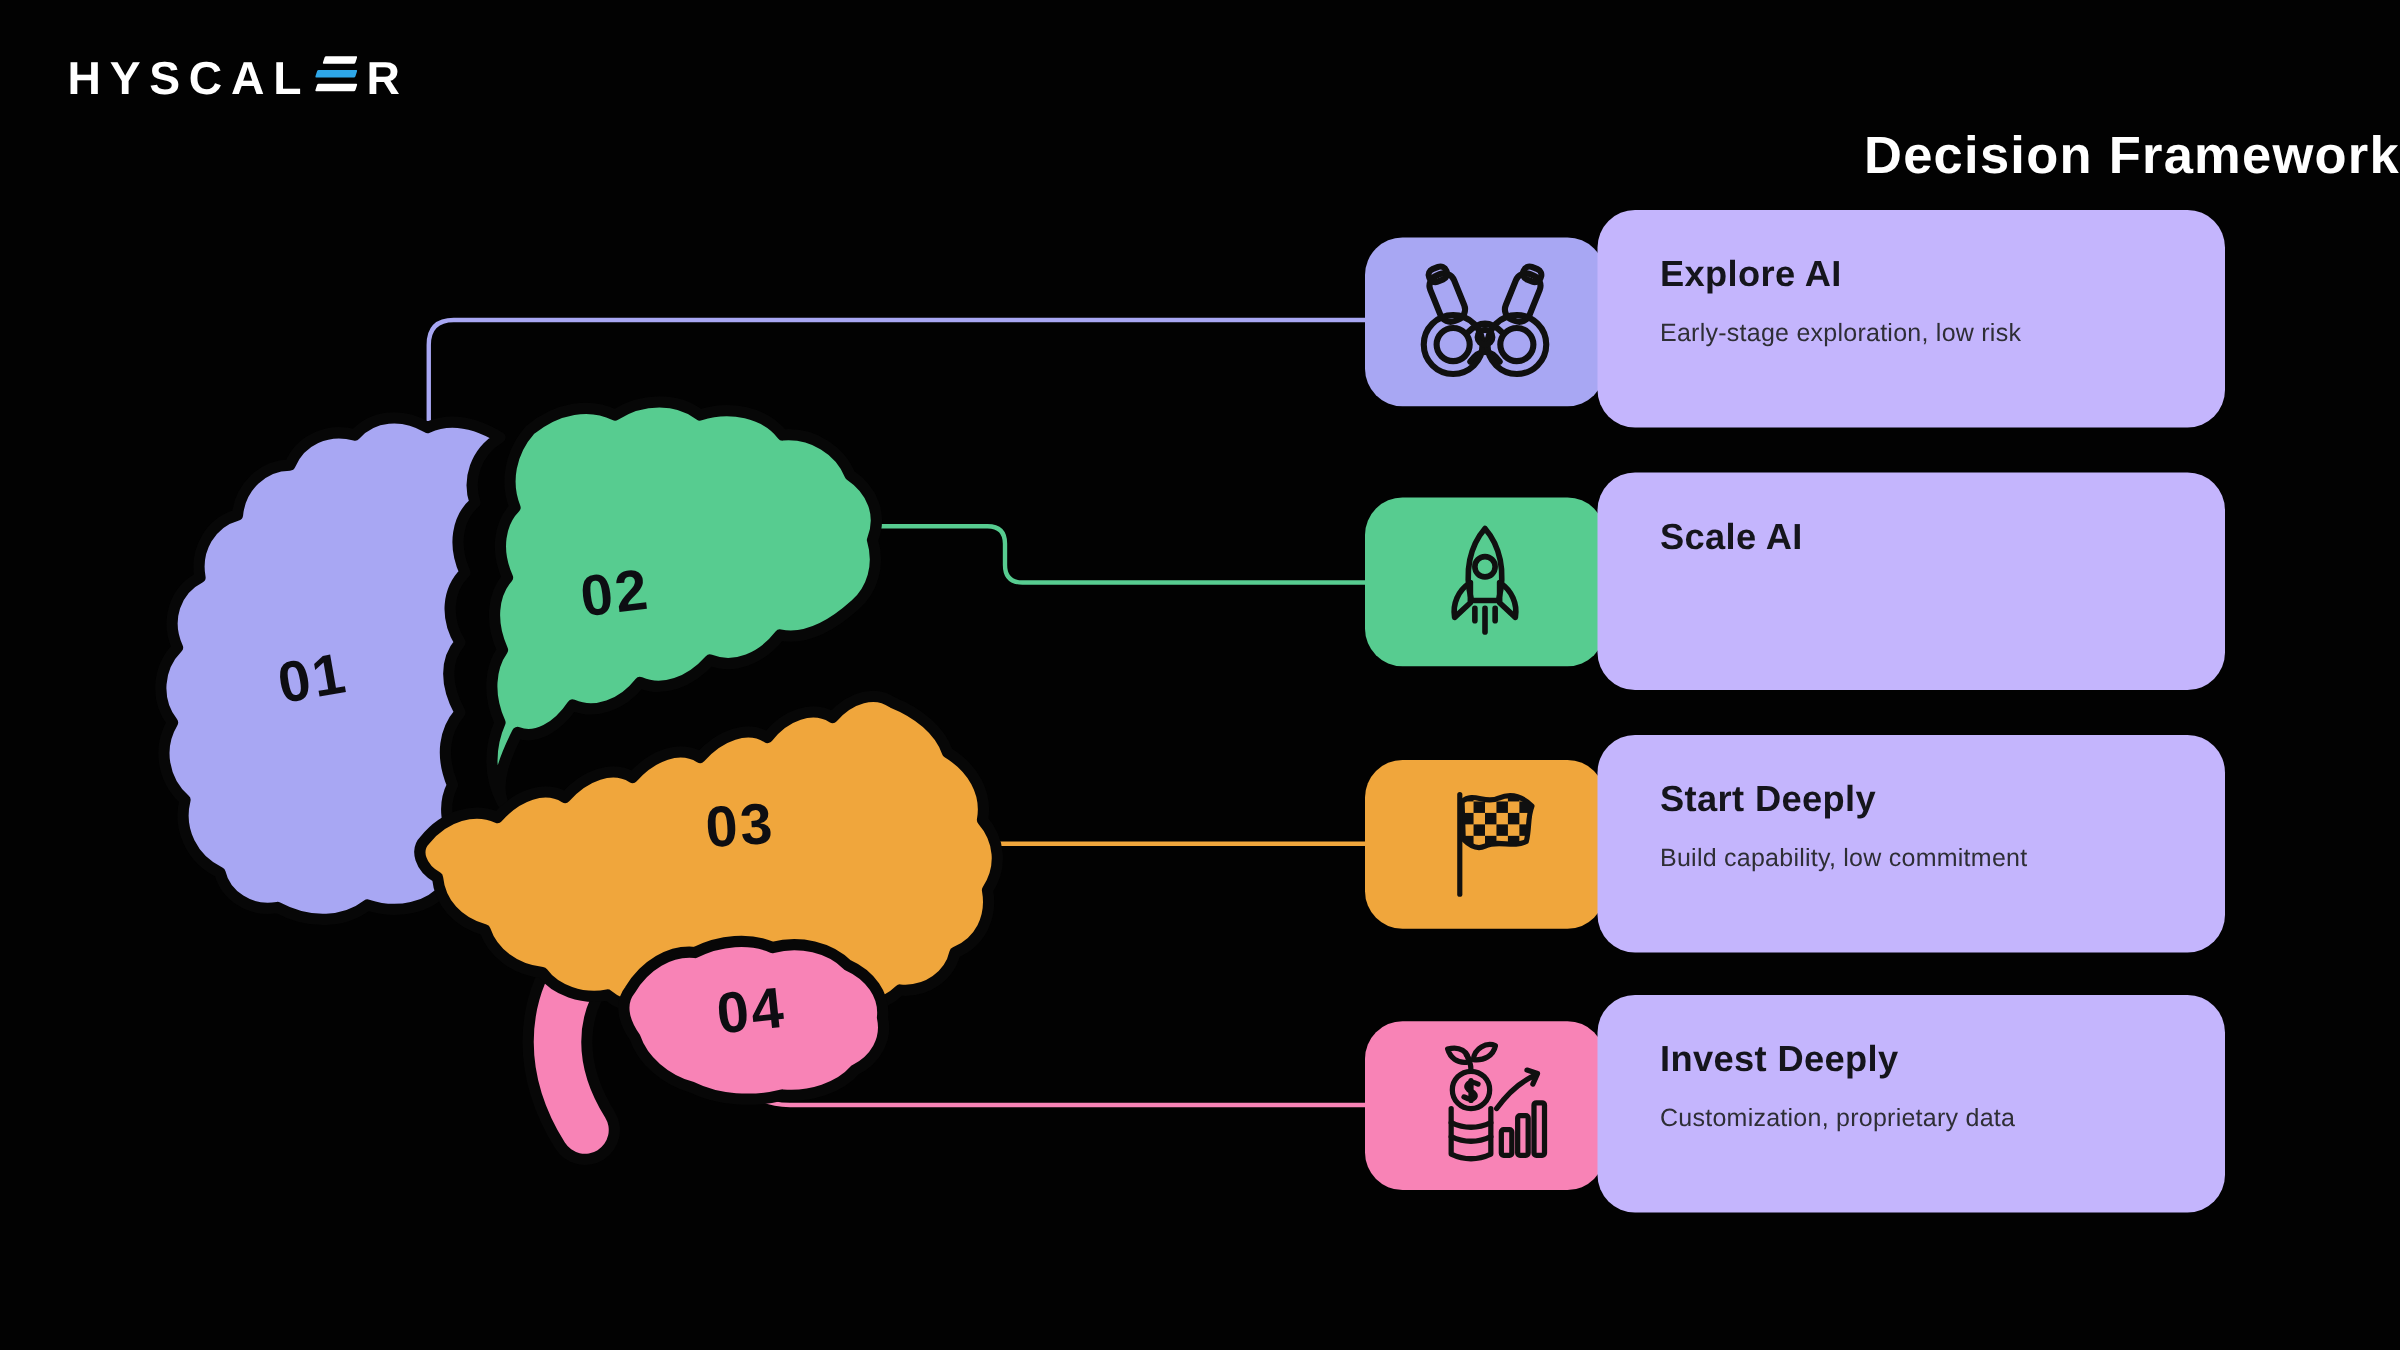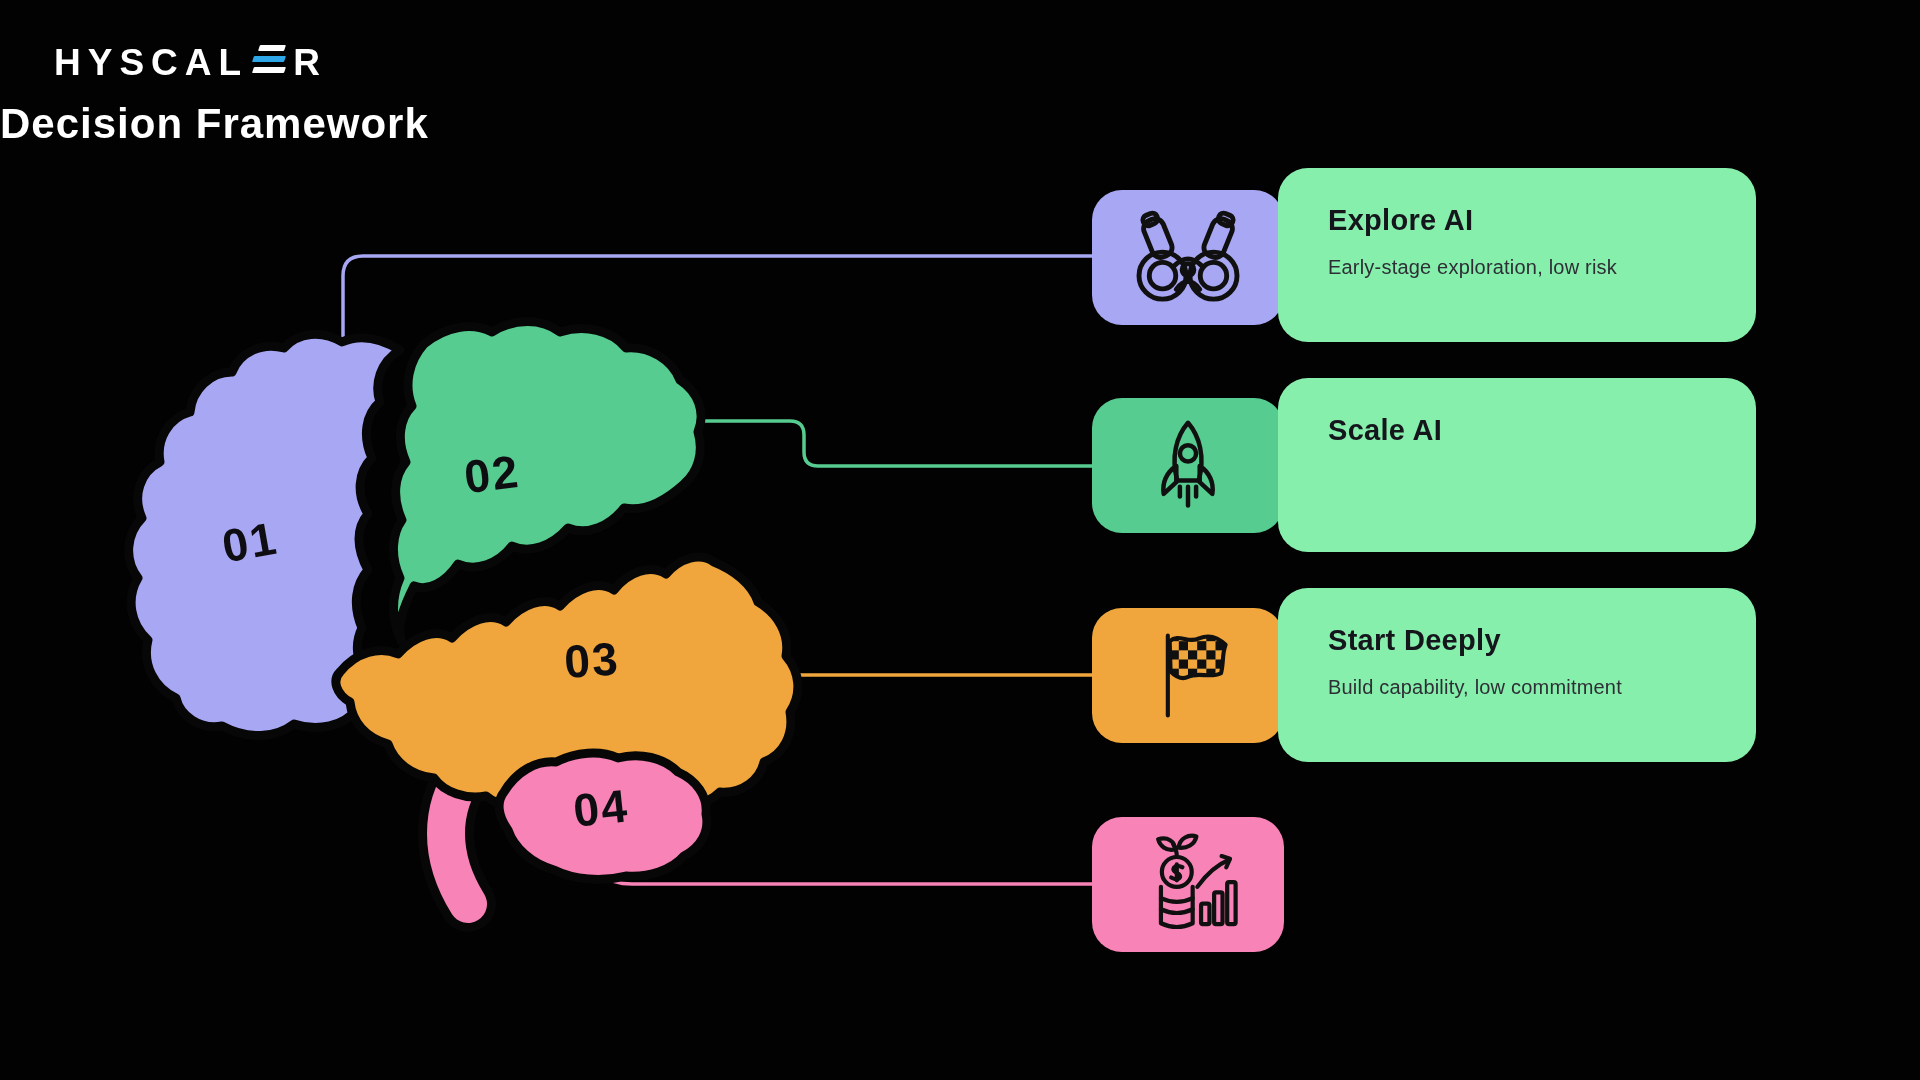--- a/index.html
+++ b/index.html
@@ -8,32 +8,32 @@
   
   .logo{position:absolute;left:54px;top:44px;display:inline-flex;align-items:flex-start;gap:7px;}
   .logo-text{color:#ffffff;font-size:37px;font-weight:800;letter-spacing:7px;line-height:1;}
   .logo-e{display:inline-flex;flex-direction:column;justify-content:center;gap:5px;width:32px;height:30px;margin-left:-2px;}
   .logo-e .bar{height:6px;border-radius:1px;transform:skewX(-18deg);}
   .bar-top{width:26px;align-self:flex-end;background:#ffffff;}
   .bar-mid{width:32px;background:#2ea7e9;}
   .bar-bot{width:32px;background:#ffffff;}
   .logo-r{margin-left:1px;}
   
-  .page-title{position:absolute;left:0;right:0;top:100px;text-align:left;color:#ffffff;
+  .page-title{position:absolute;left:0;right:0;top:100px;text-align:right;color:#ffffff;
               font-size:42px;font-weight:700;letter-spacing:1px;}
   
   .diagram{position:absolute;left:0;top:0;width:1920px;height:1080px;}
   
   .brain-num{position:absolute;color:#0d0d12;font-weight:800;font-size:46px;letter-spacing:2px;
              transform:translate(-50%,-50%) rotate(var(--rot,0deg));}
   
   .tile{position:absolute;left:1092px;width:192px;height:135px;border-radius:30px;
         display:flex;align-items:center;justify-content:center;}
   
-  .card{position:absolute;left:1278px;width:478px;height:174px;background:#86efac;border-radius:30px;}
+  .card{position:absolute;left:1278px;width:478px;height:174px;background:#c4b5fd;border-radius:30px;padding-left:24px;}
   .card-title{position:absolute;left:50px;top:36px;font-size:29px;font-weight:800;color:#15151c;letter-spacing:0.3px;}
   .card-sub{position:absolute;left:50px;top:88px;font-size:20px;font-weight:400;color:#2e2e35;letter-spacing:0.2px;}
   .icon-svg{display:block;}
 </style>
 </head>
 <body>
 
 <div class="stage">
 
   <div class="logo">
@@ -220,14 +220,18 @@
       <path d="M 31 62 V 101 Q 48 109 65 101 V 62"></path>
       <path d="M 31 74 Q 48 82 65 74"></path>
       <path d="M 31 86 Q 48 94 65 86"></path>
       <rect x="74" y="80" width="9" height="22" rx="2"></rect>
       <rect x="88" y="68" width="9" height="34" rx="2"></rect>
       <rect x="102" y="57" width="9" height="45" rx="2"></rect>
       <path d="M 70 62 C 80 48 92 38 104 33"></path>
       <path d="M 96 29 L 105 32 L 101 41"></path>
     </svg>
   </div>
+  <div class="card" style="top:796px">
+    <div class="card-title">Invest Deeply</div>
+    <div class="card-sub">Customization, proprietary data</div>
+  </div>
 
 </div>
 
 </body></html>

